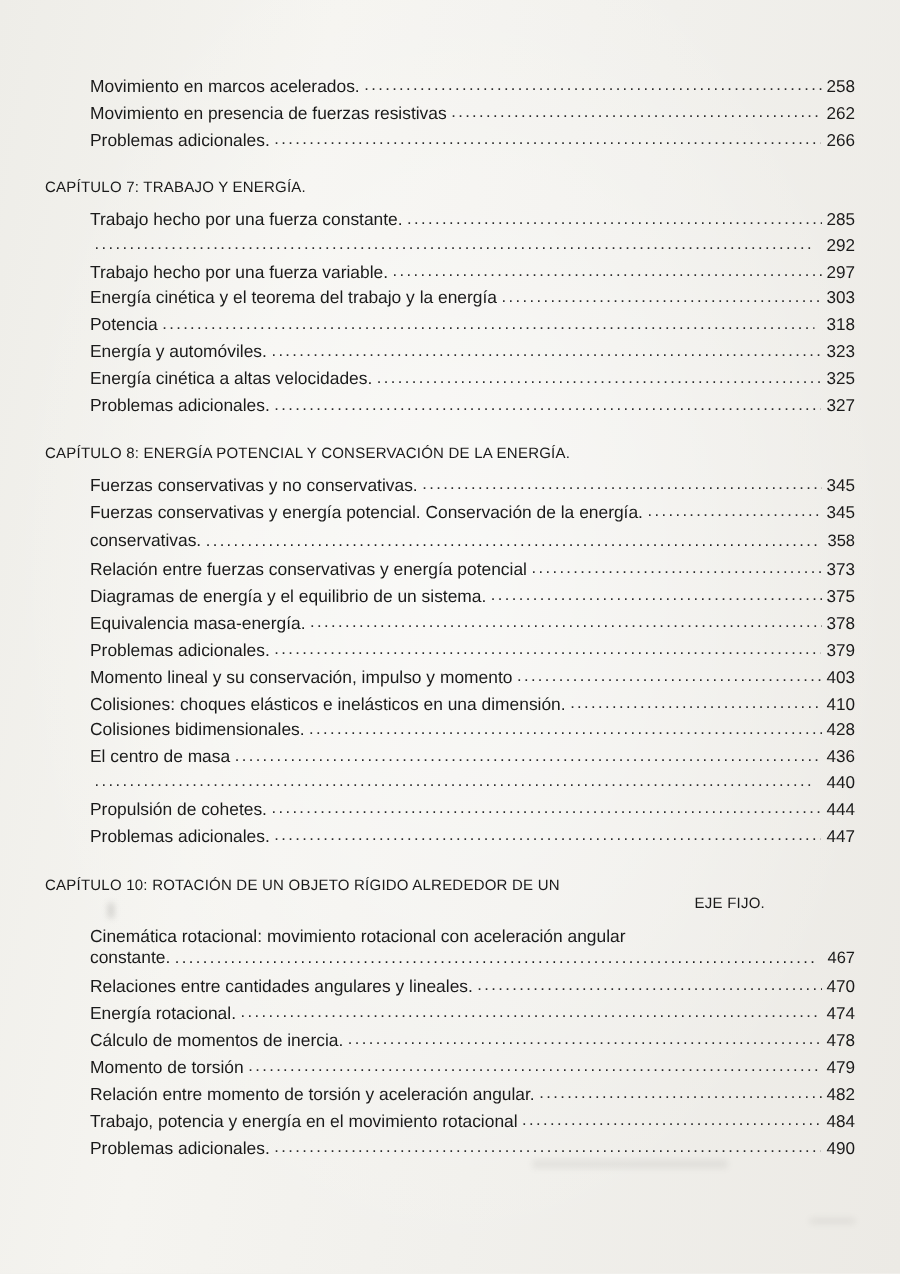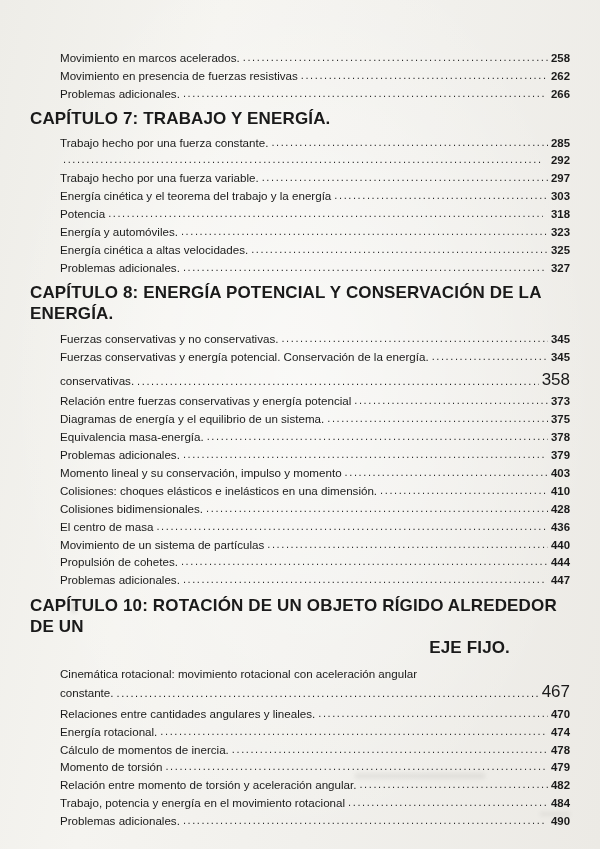--- a/index.html
+++ b/index.html
@@ -32,24 +32,24 @@
     height: 849px;
     padding: 0;
   }
   .toc {
     position: absolute;
     left: 30px;
     top: 52px;
     width: 540px;
   }
   .chapter-title {
-    font-size: 17px;
-    font-weight: bold;
+    font-size: 10px;
+    font-weight: normal;
     letter-spacing: 0.15px;
-    margin: 8px 0 8px 0;
+    margin: 20px 0 8px 0;
     line-height: 1.25;
   }
   .chapter-title .line2 {
     display: block;
     text-align: right;
     padding-right: 60px;
   }
   .entry {
     display: flex;
     align-items: baseline;
@@ -70,21 +70,20 @@
     font-size: 11px;
     color: #2a2a2a;
     position: relative;
     top: -1px;
   }
   .entry .page {
     width: 34px;
     text-align: right;
     white-space: nowrap;
     font-size: 11.4px;
-    font-weight: bold;
   }
   
   .entry-wrap {
     font-size: 11.6px;
     line-height: 1.25;
     margin: 0 0 5.5px 0;
     padding-left: 30px;
     position: relative;
   }
   .entry-wrap .l1 {
@@ -101,21 +100,22 @@
   .entry-wrap .l2row .dots {
     flex: 1 1 auto;
     overflow: hidden;
     white-space: nowrap;
     margin: 0 3px;
     letter-spacing: 1.6px;
     font-size: 11px;
   }
   .entry-wrap .l2row .page {
     width: 34px;
-    font-size: 17px;
+    text-align: right;
+    font-size: 11px;
   }
   .group { margin-bottom: 2px; }
   .first-group { margin-top: 0; }
 
   
   .smudge {
     position: absolute;
     pointer-events: none;
     opacity: 0.10;
     background: #6b6a66;
@@ -247,21 +247,20 @@
         <span class="label">Colisiones bidimensionales.</span>
         <span class="dots">......................................................................................................................................</span>
         <span class="page">428</span>
       </div>
       <div class="entry">
         <span class="label">El centro de masa</span>
         <span class="dots">......................................................................................................................................</span>
         <span class="page">436</span>
       </div>
       <div class="entry">
-        <span class="label">Movimiento de un sistema de partículas</span>
         <span class="dots">......................................................................................................................................</span>
         <span class="page">440</span>
       </div>
       <div class="entry">
         <span class="label">Propulsión de cohetes.</span>
         <span class="dots">......................................................................................................................................</span>
         <span class="page">444</span>
       </div>
       <div class="entry">
         <span class="label">Problemas adicionales.</span>

